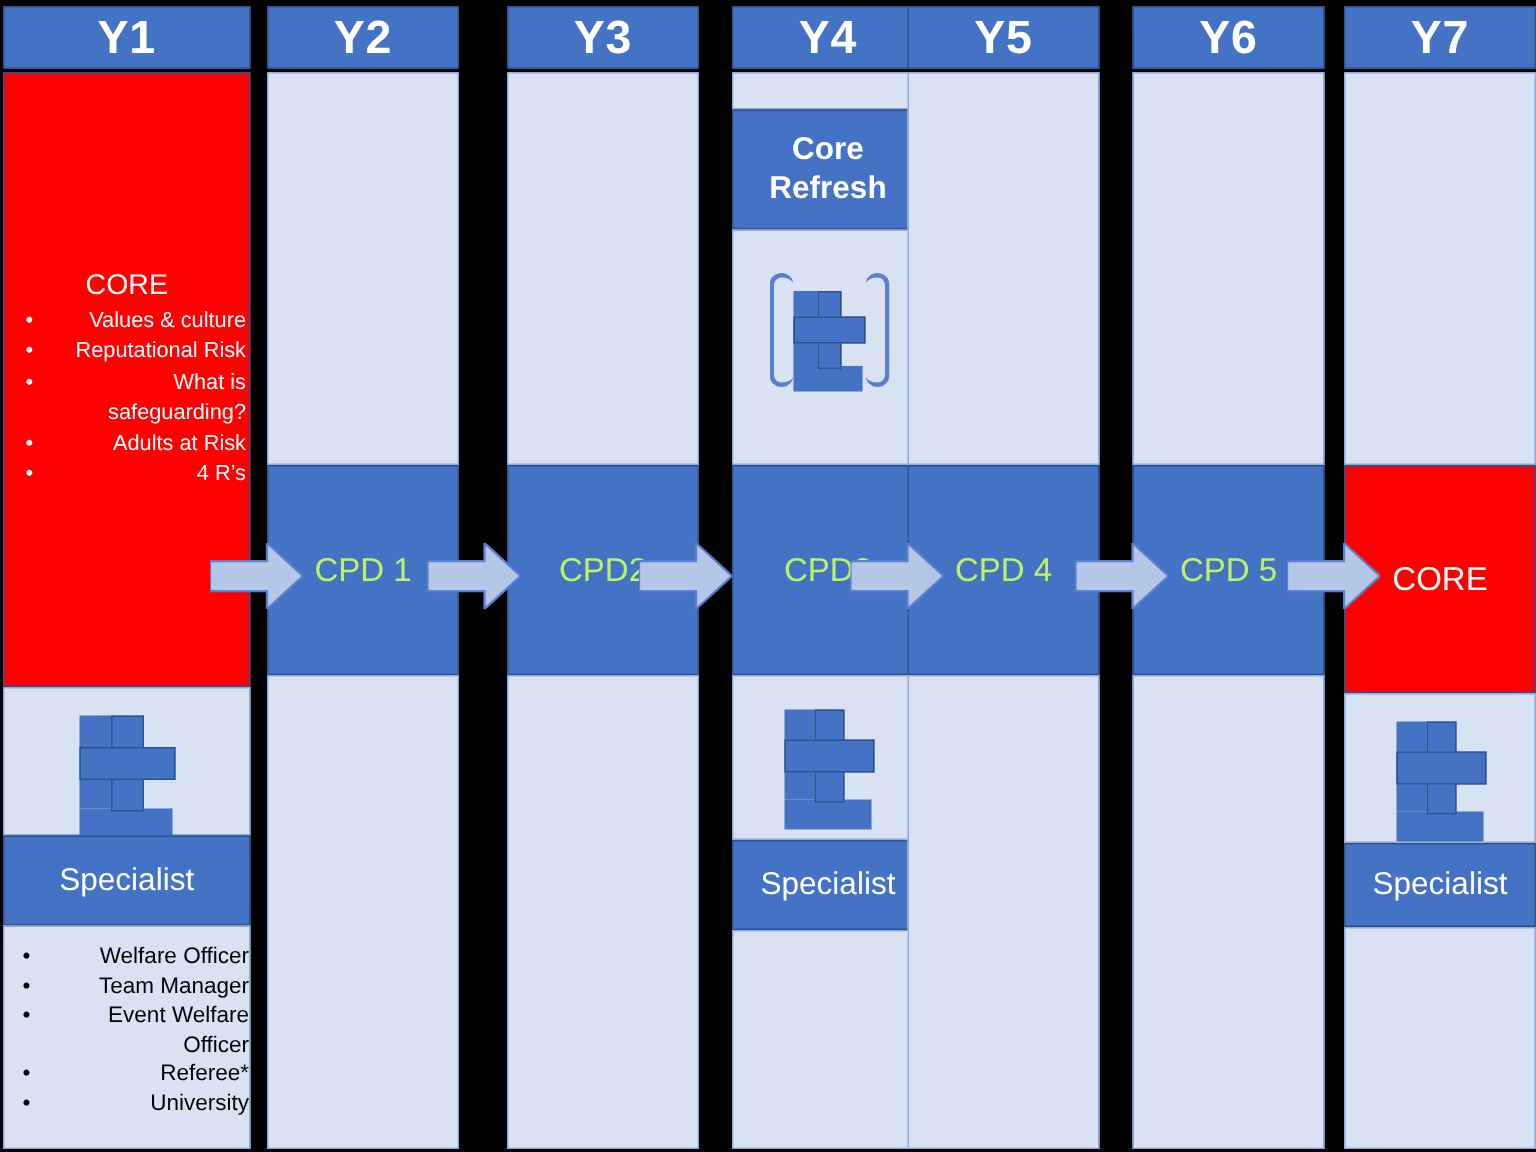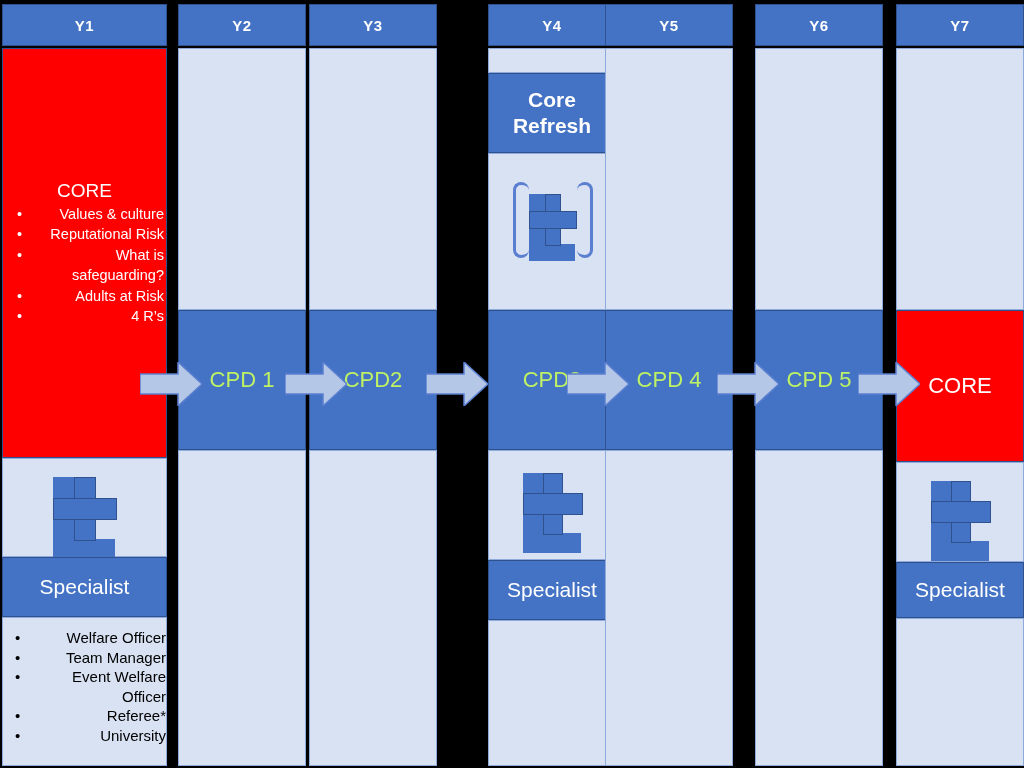--- a/index.html
+++ b/index.html
@@ -15,21 +15,21 @@
   .col{position:absolute;top:0;height:768px;}
 
   
   .year-head{
     position:absolute;left:0;top:4px;
     height:42px;
     background:#4472C4;
     border:1px solid #2F528F;
     color:#FFFFFF;
     display:flex;align-items:center;justify-content:center;
-    font-size:15px;font-weight:700;
+    font-size:31px;font-weight:700;
     letter-spacing:.5px;
     box-sizing:border-box;
   }
 
   
   .track{
     position:absolute;left:0;
     background:#D9E2F3;
     border:1px solid #8EA9DB;
     box-sizing:border-box;
@@ -155,21 +155,21 @@
     <div class="year-head" style="width:128px;">
       <span>Y2</span>
     </div>
     <div class="track" style="top:48px;width:128px;height:262px;"></div>
     <div class="band band-blue" style="top:310px;width:128px;height:140px;">
       <span class="cpd-label nobr">CPD 1</span>
     </div>
     <div class="track" style="top:450px;width:128px;height:316px;"></div>
   </div>
 
-  <div class="col" style="left:309px;width:128px;">
+  <div class="col" style="left:338px;width:128px;">
     <div class="year-head" style="width:128px;">
       <span>Y3</span>
     </div>
     <div class="track" style="top:48px;width:128px;height:262px;"></div>
     <div class="band band-blue" style="top:310px;width:128px;height:140px;">
       <span class="cpd-label nobr">CPD2</span>
     </div>
     <div class="track" style="top:450px;width:128px;height:316px;"></div>
   </div>
 

